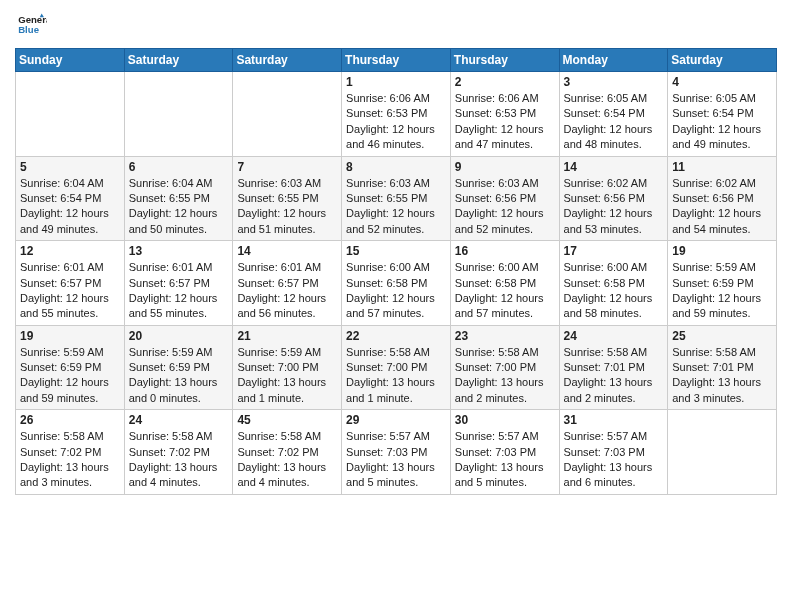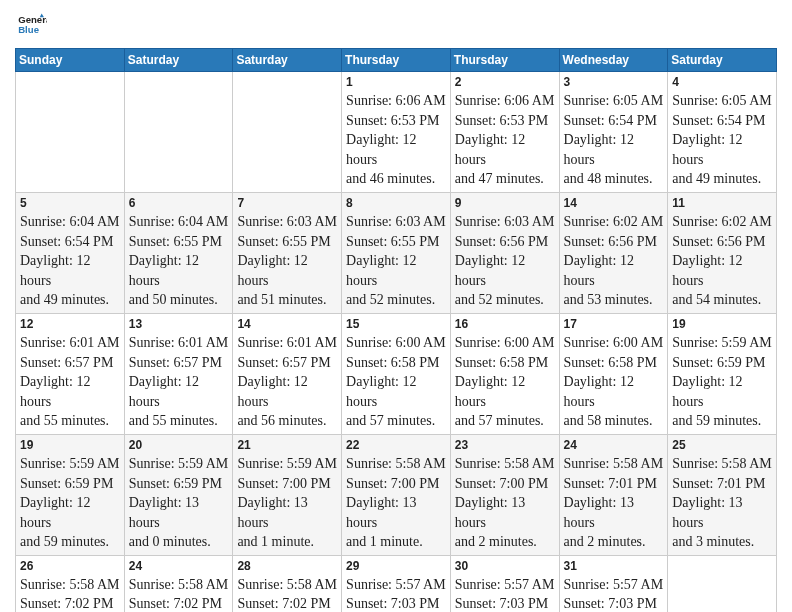--- a/index.html
+++ b/index.html
@@ -69,24 +69,23 @@
     .calendar tbody tr:nth-child(even) td {
       background: #f5f5f5;
     }
     .day-number {
       font-size: 12px;
       font-weight: bold;
       margin-bottom: 2px;
       display: block;
     }
     .day-info {
-      font-size: 14px;
+      font-size: 11px;
       line-height: 1.4;
       color: #222;
-      font-family: Liberation Serif, serif;
     }
     .empty-cell {
       background: #fff !important;
     }
   </style>
 </head>
 <body>
 
 <div class="page">
   <div class="header">
@@ -108,21 +107,21 @@
   </div>
 
   <table class="calendar">
     <thead>
       <tr>
       <th>Sunday</th>
           <th>Saturday</th>
           <th>Saturday</th>
           <th>Thursday</th>
           <th>Thursday</th>
-          <th>Wednesday</th>
+          <th>Monday</th>
           <th>Saturday</th>
         </tr>
     </thead>
     <tbody id="calendar-body">
     <tr>
           <td class="empty-cell"></td>
           <td class="empty-cell"></td>
           <td class="empty-cell"></td>
           <td>
             <span class="day-number">1</span>
@@ -315,21 +314,21 @@
 and 3 minutes.</div>
           </td>
           <td>
             <span class="day-number">24</span>
             <div class="day-info" style="white-space: pre-line;">Sunrise: 5:58 AM
 Sunset: 7:02 PM
 Daylight: 13 hours
 and 4 minutes.</div>
           </td>
           <td>
-            <span class="day-number">28</span>
+            <span class="day-number">45</span>
             <div class="day-info" style="white-space: pre-line;">Sunrise: 5:58 AM
 Sunset: 7:02 PM
 Daylight: 13 hours
 and 4 minutes.</div>
           </td>
           <td>
             <span class="day-number">29</span>
             <div class="day-info" style="white-space: pre-line;">Sunrise: 5:57 AM
 Sunset: 7:03 PM
 Daylight: 13 hours

